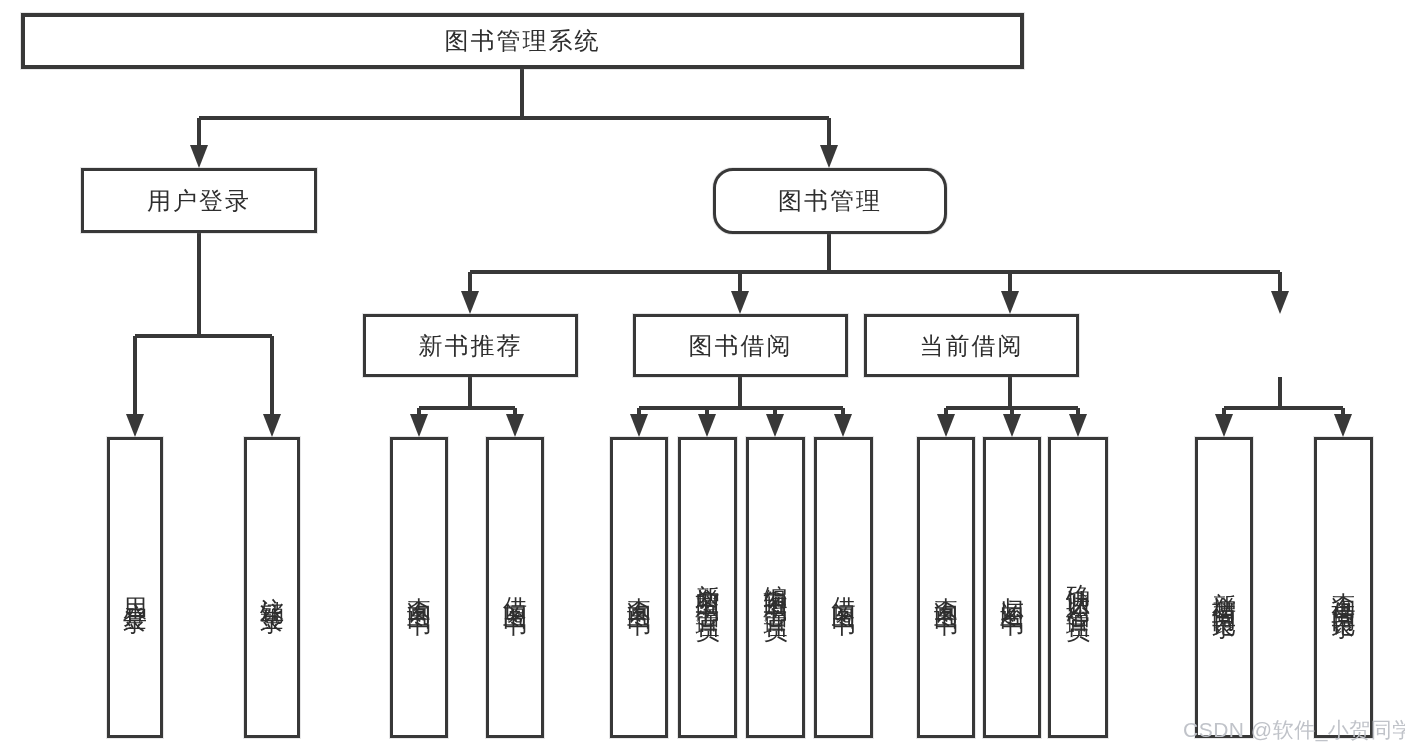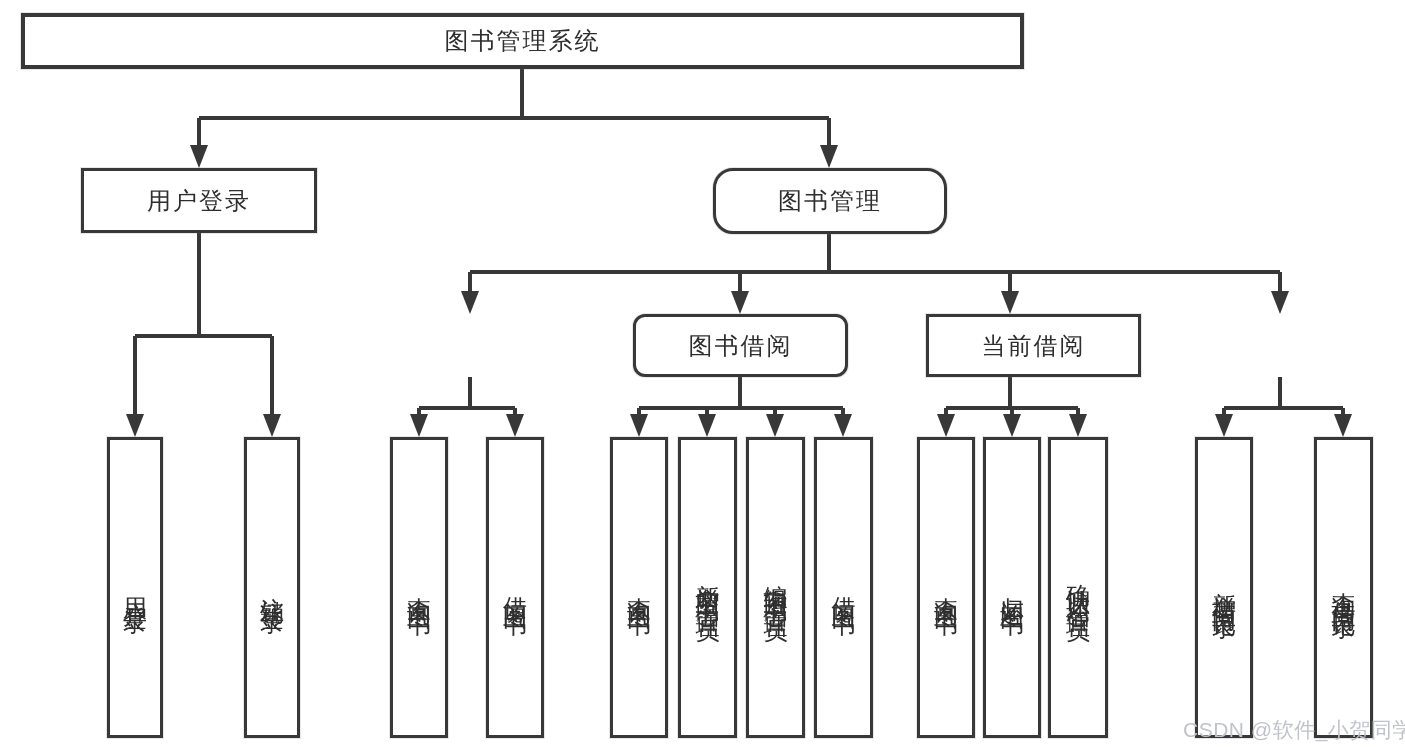--- a/index.html
+++ b/index.html
@@ -77,24 +77,27 @@
     <span class="lbl">图书管理系统</span>
   </div>
 
   <div class="node" style="left:81px;top:168px;width:236px;height:65px;">
     <span class="lbl">用户登录</span>
   </div>
   <div class="node" style="left:713px;top:168px;width:234px;height:66px;border-radius:20px;">
     <span class="lbl">图书管理</span>
   </div>
 
-  <div class="node" style="left:633px;top:314px;width:215px;height:63px;border-radius:12px;">
+  <div class="node" style="left:363px;top:314px;width:215px;height:63px;">
+    <span class="lbl">新书推荐</span>
+  </div>
+  <div class="node" style="left:633px;top:314px;width:215px;height:63px;">
     <span class="lbl">图书借阅</span>
   </div>
-  <div class="node" style="left:926px;top:314px;width:215px;height:63px;font-family:Liberation Serif, serif;">
+  <div class="node" style="left:864px;top:314px;width:215px;height:63px;font-family:Liberation Serif, serif;">
     <span class="lbl">当前借阅</span>
   </div>
 
   <div class="node vert" style="left:107px;top:437px;width:56px;height:301px;">
     <span class="lbl">用户登录</span>
   </div>
   <div class="node vert" style="left:244px;top:437px;width:56px;height:301px;">
     <span class="lbl">注销登录</span>
   </div>
 

